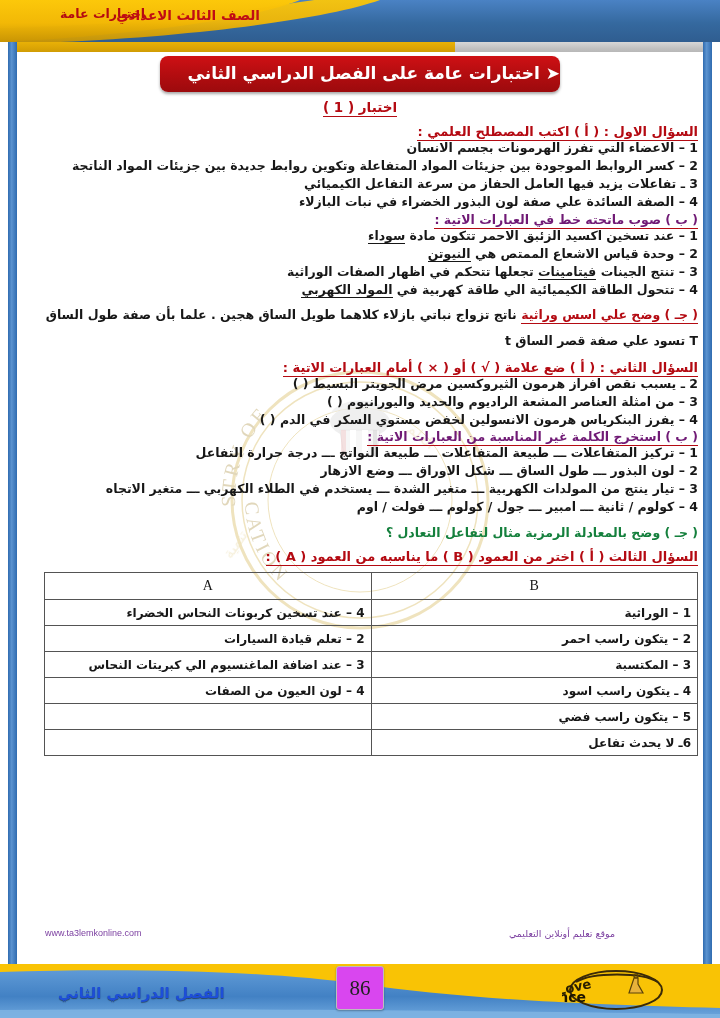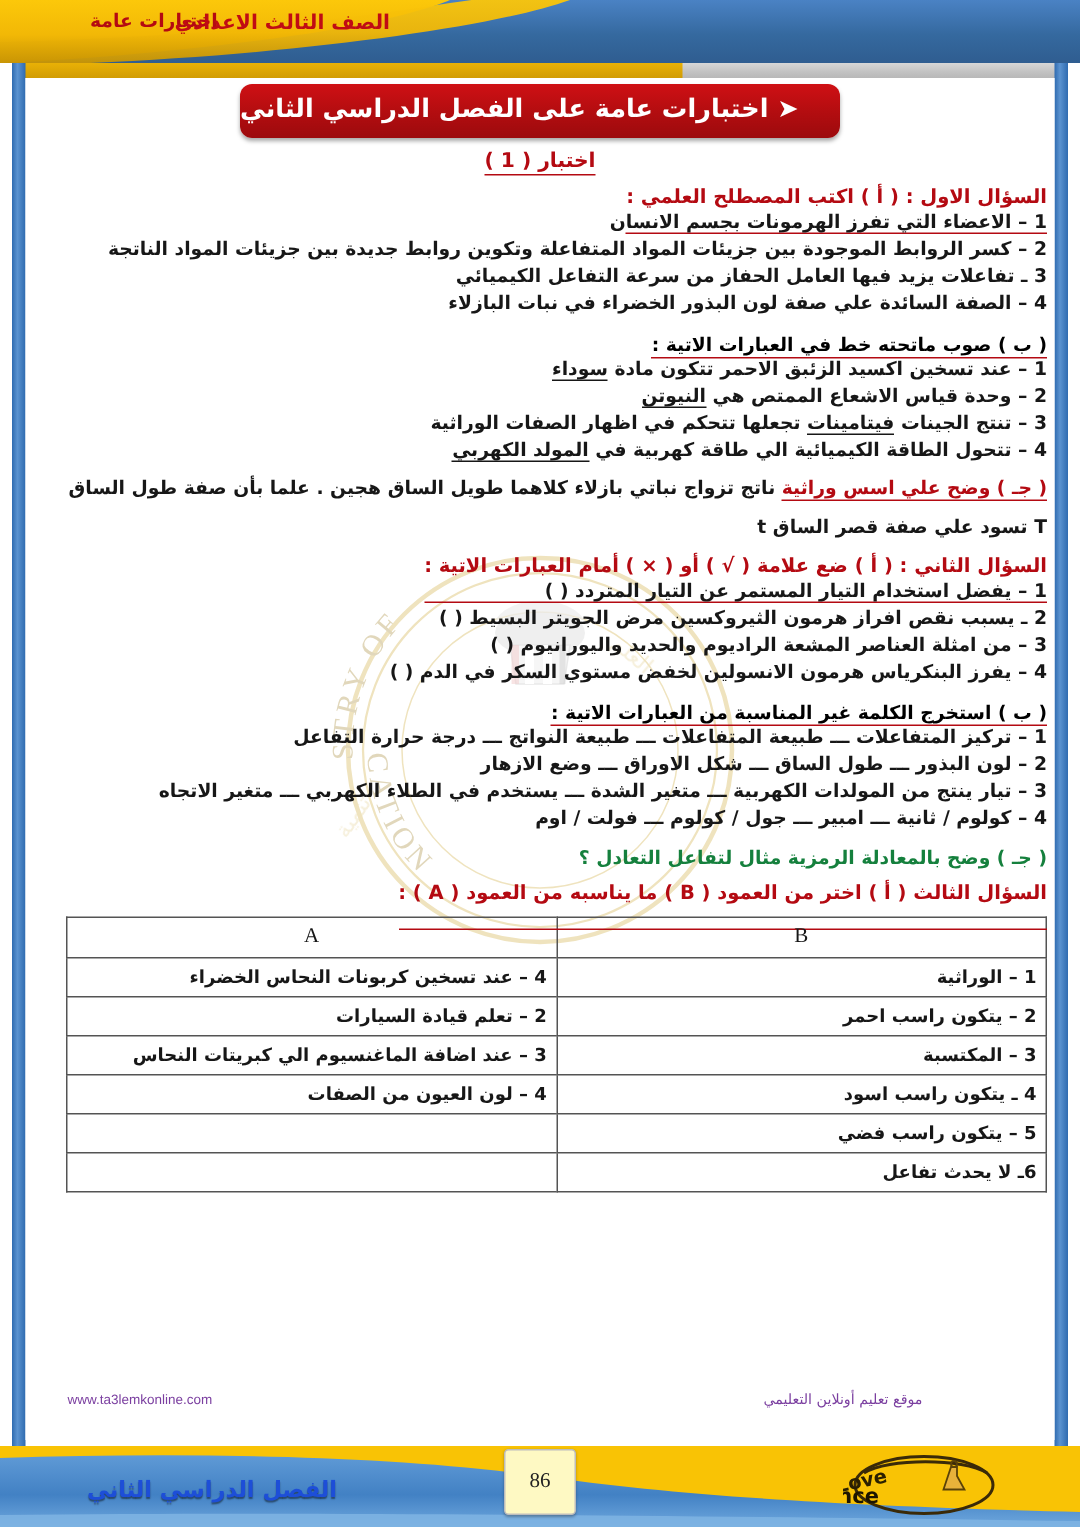--- a/index.html
+++ b/index.html
@@ -115,21 +115,21 @@
 
   .banner-title {
     display: block;
     margin: 0 auto;
     width: 400px;
     background: linear-gradient(180deg,#cf1014 0%, #b40d10 50%, #9c0a0d 100%);
     border-radius: 8px;
     color: #ffffff;
     font-size: 17px;
     font-weight: bold;
-    text-align: left;
+    text-align: right;
     padding: 7px 0 9px 0;
     box-shadow: 0 2px 3px rgba(0,0,0,.35);
     letter-spacing: -.2px;
   }
 
   .exam-label {
     text-align: center;
     margin-top: 7px;
     font-size: 13.5px;
     font-weight: bold;
@@ -140,27 +140,26 @@
     padding-bottom: 1px;
   }
 
   .q-head {
     margin-top: 9px;
     font-size: 13px;
     font-weight: bold;
     color: #b40a12;
     text-align: right;
   }
-  .q-head .u { border-bottom: 1.4px solid #b40a12; padding-bottom: 16px; }
+  .q-head .u { border-bottom: 1.4px solid #b40a12; padding-bottom: 1px; }
 
   .sub-head {
-    margin-top: 10px;
     font-size: 12.5px;
     font-weight: bold;
-    color: #000000;
+    color: #701a75;
     text-align: right;
   }
   .sub-head .u { border-bottom: 1.3px solid #b40a12; padding-bottom: 1px; }
 
   .item {
     margin-top: 0;
     font-size: 12.5px;
     font-weight: bold;
     color: #171717;
     text-align: right;
@@ -265,29 +264,29 @@
     text-shadow: 0 1px 1px rgba(0,0,0,.45);
     white-space: nowrap;
   }
   .pagebox {
     position: absolute;
     bottom: 8px;
     left: 50%;
     transform: translateX(-50%);
     width: 46px;
     height: 42px;
-    background: #fef9c3;
+    background: #d946ef;
     border: 1px solid #bdbdbd;
     border-radius: 3px;
     box-shadow: 0 1px 2px rgba(0,0,0,.3);
     display: flex;
     align-items: center;
     justify-content: center;
     font-family: "Liberation Serif", serif;
-    font-size: 14px;
+    font-size: 21px;
     color: #222;
   }
   .logo {
     position: absolute;
     bottom: 6px;
     right: 50px;
     width: 108px;
     height: 44px;
   }
 </style>
@@ -382,21 +381,20 @@
     </div>
 
     <div class="note">
       <span class="redu">( جـ ) وضح علي اسس وراثية</span><span> ناتج تزواج نباتي بازلاء كلاهما طويل الساق هجين . علما بأن صفة طول الساق</span>
     </div>
     <div class="note">T تسود علي صفة قصر الساق t</div>
 
     <div class="q-head">
       <span class="u"><span>السؤال الثاني : ( أ ) ضع علامة</span> <span>( √ ) أو ( × )</span> <span>أمام العبارات الاتية :</span></span>
     </div>
-    <div class="item">1 – يفضل استخدام التيار المستمر عن التيار المتردد (    )</div>
     <div class="item">2 ـ يسبب نقص افراز هرمون الثيروكسين مرض الجويتر البسيط (    )</div>
     <div class="item">3 – من امثلة العناصر المشعة الراديوم والحديد واليورانيوم (    )</div>
     <div class="item">4 – يفرز البنكرياس هرمون الانسولين لخفض مستوي السكر في الدم (    )</div>
 
     <div class="sub-head">
       <span class="u">( ب ) استخرج الكلمة غير المناسبة من العبارات الاتية :</span>
     </div>
     <div class="item">1 – تركيز المتفاعلات  ـــ  طبيعة المتفاعلات  ـــ  طبيعة النواتج  ـــ  درجة حرارة التفاعل</div>
     <div class="item">2 – لون البذور  ـــ  طول الساق  ـــ   شكل الاوراق  ـــ   وضع الازهار</div>
     <div class="item">3 – تيار ينتج من المولدات الكهربية ـــ  متغير الشدة ـــ  يستخدم في الطلاء الكهربي ـــ  متغير الاتجاه</div>

